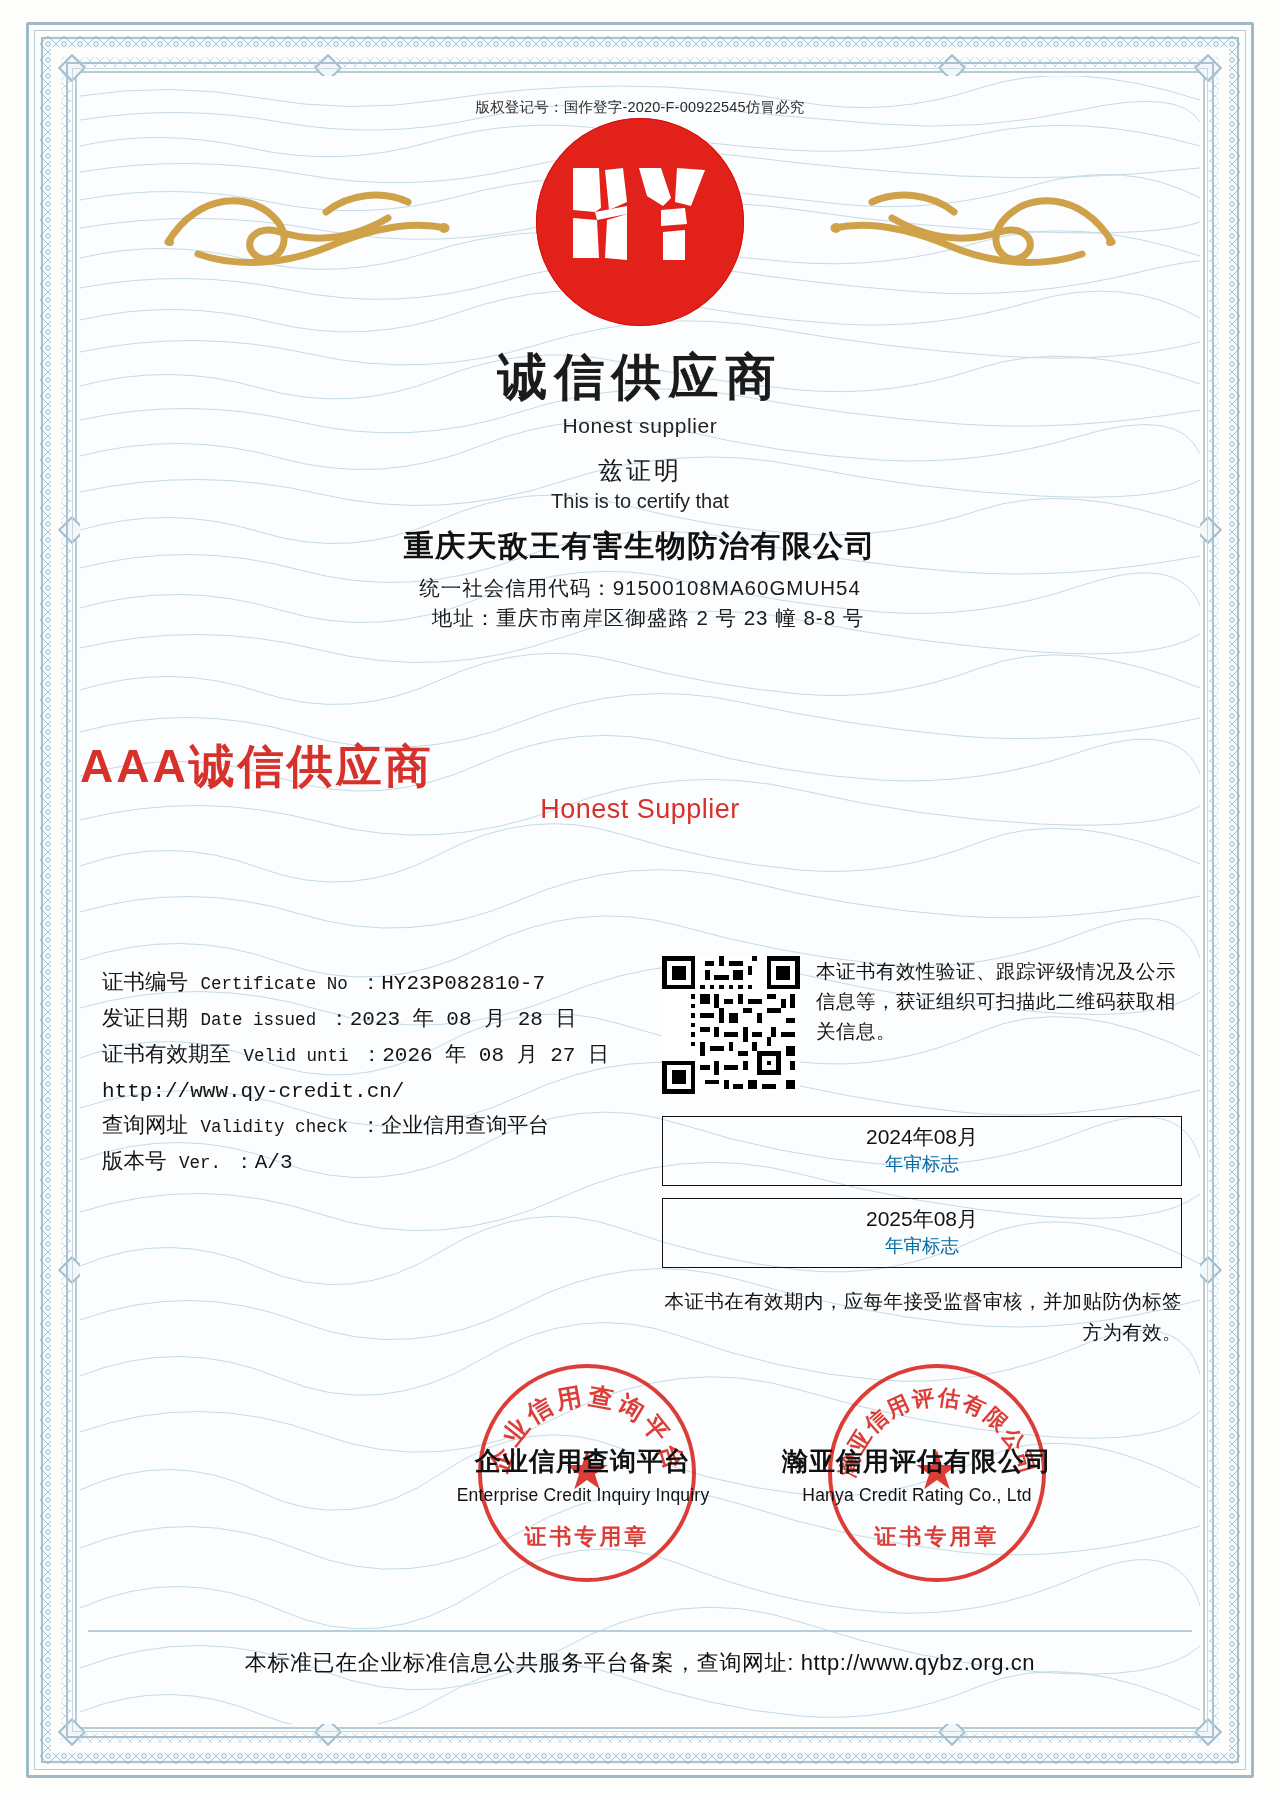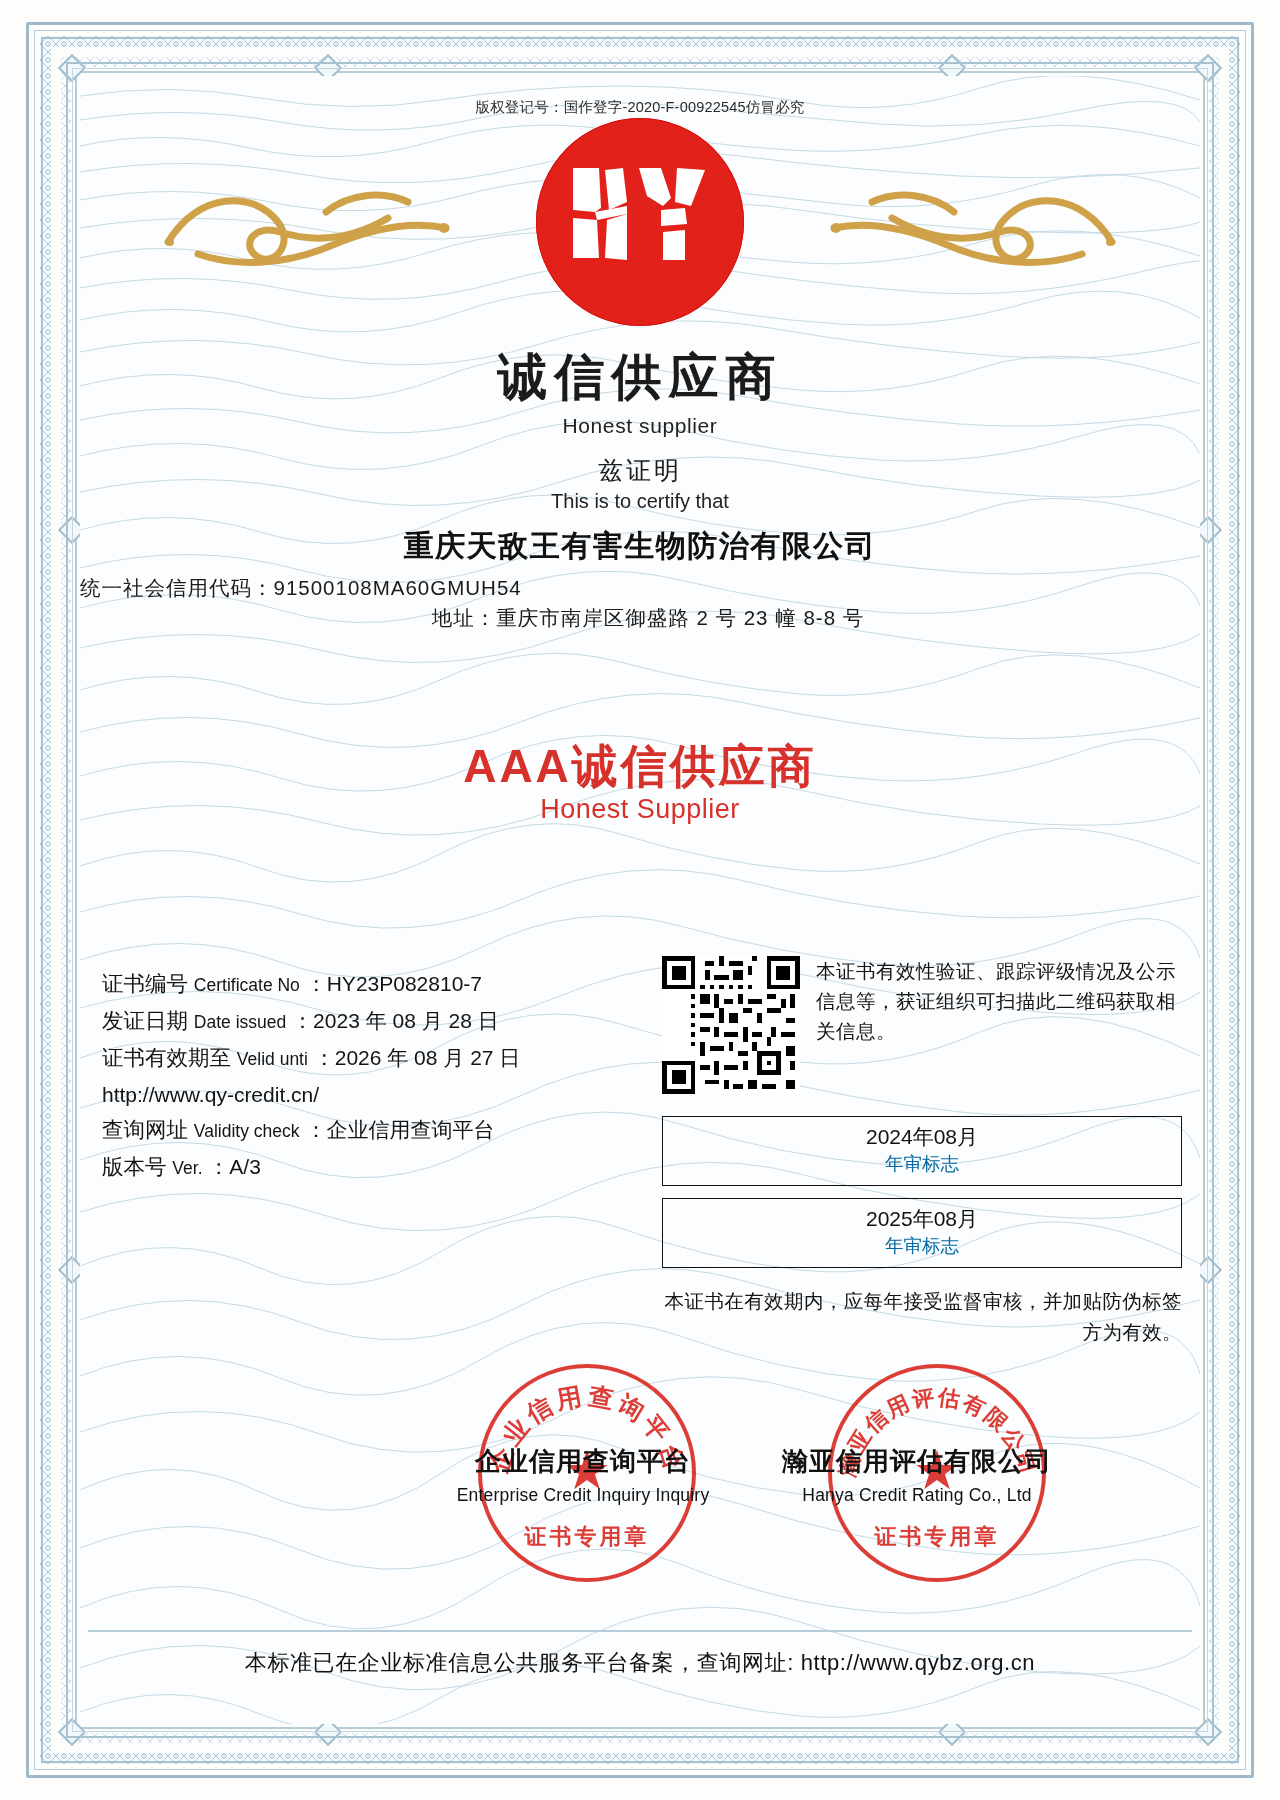--- a/index.html
+++ b/index.html
@@ -87,42 +87,42 @@
   }
   .certify-en{
     position:absolute;top:414px;left:0;right:0;text-align:center;
     font-size:20px;color:#222;
   }
   .company{
     position:absolute;top:450px;left:0;right:0;text-align:center;
     font-size:30px;font-weight:700;color:#111;letter-spacing:1.5px;
   }
   .credit-code{
-    position:absolute;top:498px;left:0;right:0;text-align:left;
+    position:absolute;top:498px;left:0;right:0;text-align:center;
     font-size:20.5px;color:#1b1b1b;letter-spacing:1px;
   }
   .address{
     position:absolute;top:528px;left:16px;right:0;text-align:center;
     font-size:20.5px;color:#1b1b1b;letter-spacing:1px;
   }
   .award-cn{
-    position:absolute;top:660px;left:0;right:0;text-align:center;
+    position:absolute;top:660px;left:0;right:0;
     font-size:46px;font-weight:700;color:#d6322b;letter-spacing:3px;
   }
   .award-en{
     position:absolute;top:718px;left:0;right:0;text-align:center;
     font-size:27px;color:#d6322b;letter-spacing:.5px;
   }
   
   .details{
     position:absolute;left:22px;top:890px;width:600px;
     color:#141414;
   }
   .details .row{
-    font-size:21px;line-height:35px;white-space:nowrap;
+    font-size:21px;line-height:35px;white-space:nowrap;font-family:Liberation Mono, monospace;
   }
   .details .lbl-cn{font-size:21.5px;}
   .details .lbl-en{font-size:17.5px;}
   .details .url{font-size:21px;}
   
   .qr-block{
     position:absolute;right:18px;top:880px;width:520px;
   }
   .qr-row{display:flex;gap:16px;align-items:flex-start;}
   .qr-code{width:138px;height:138px;background:#fff;}

